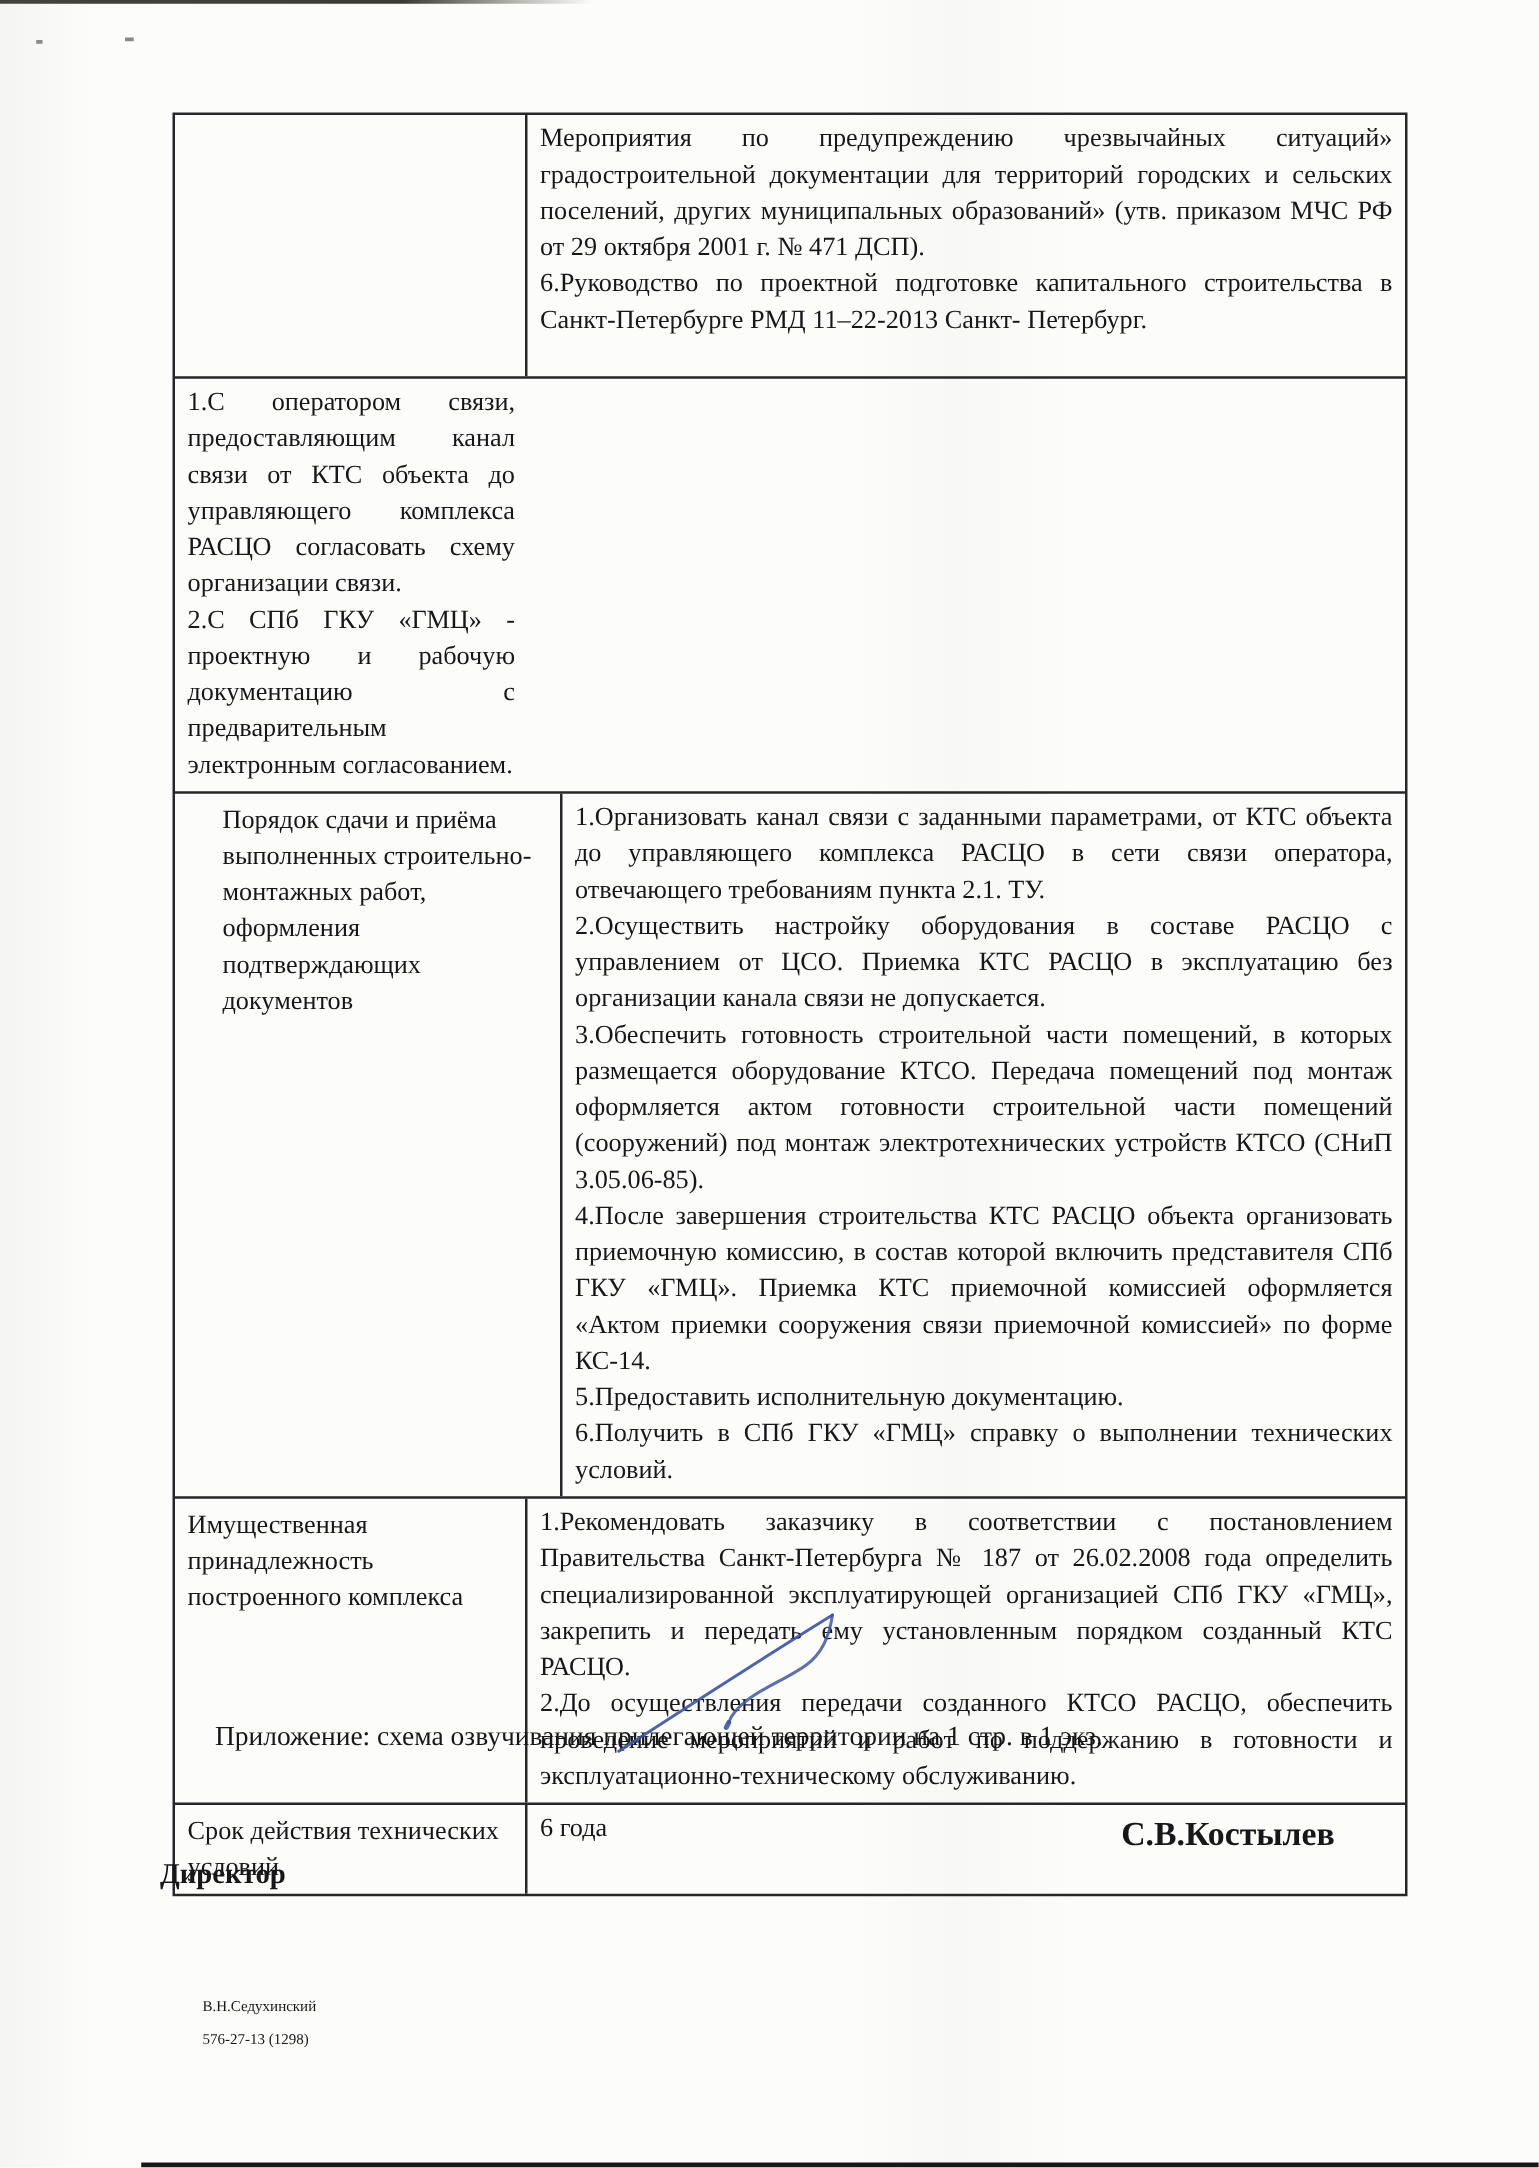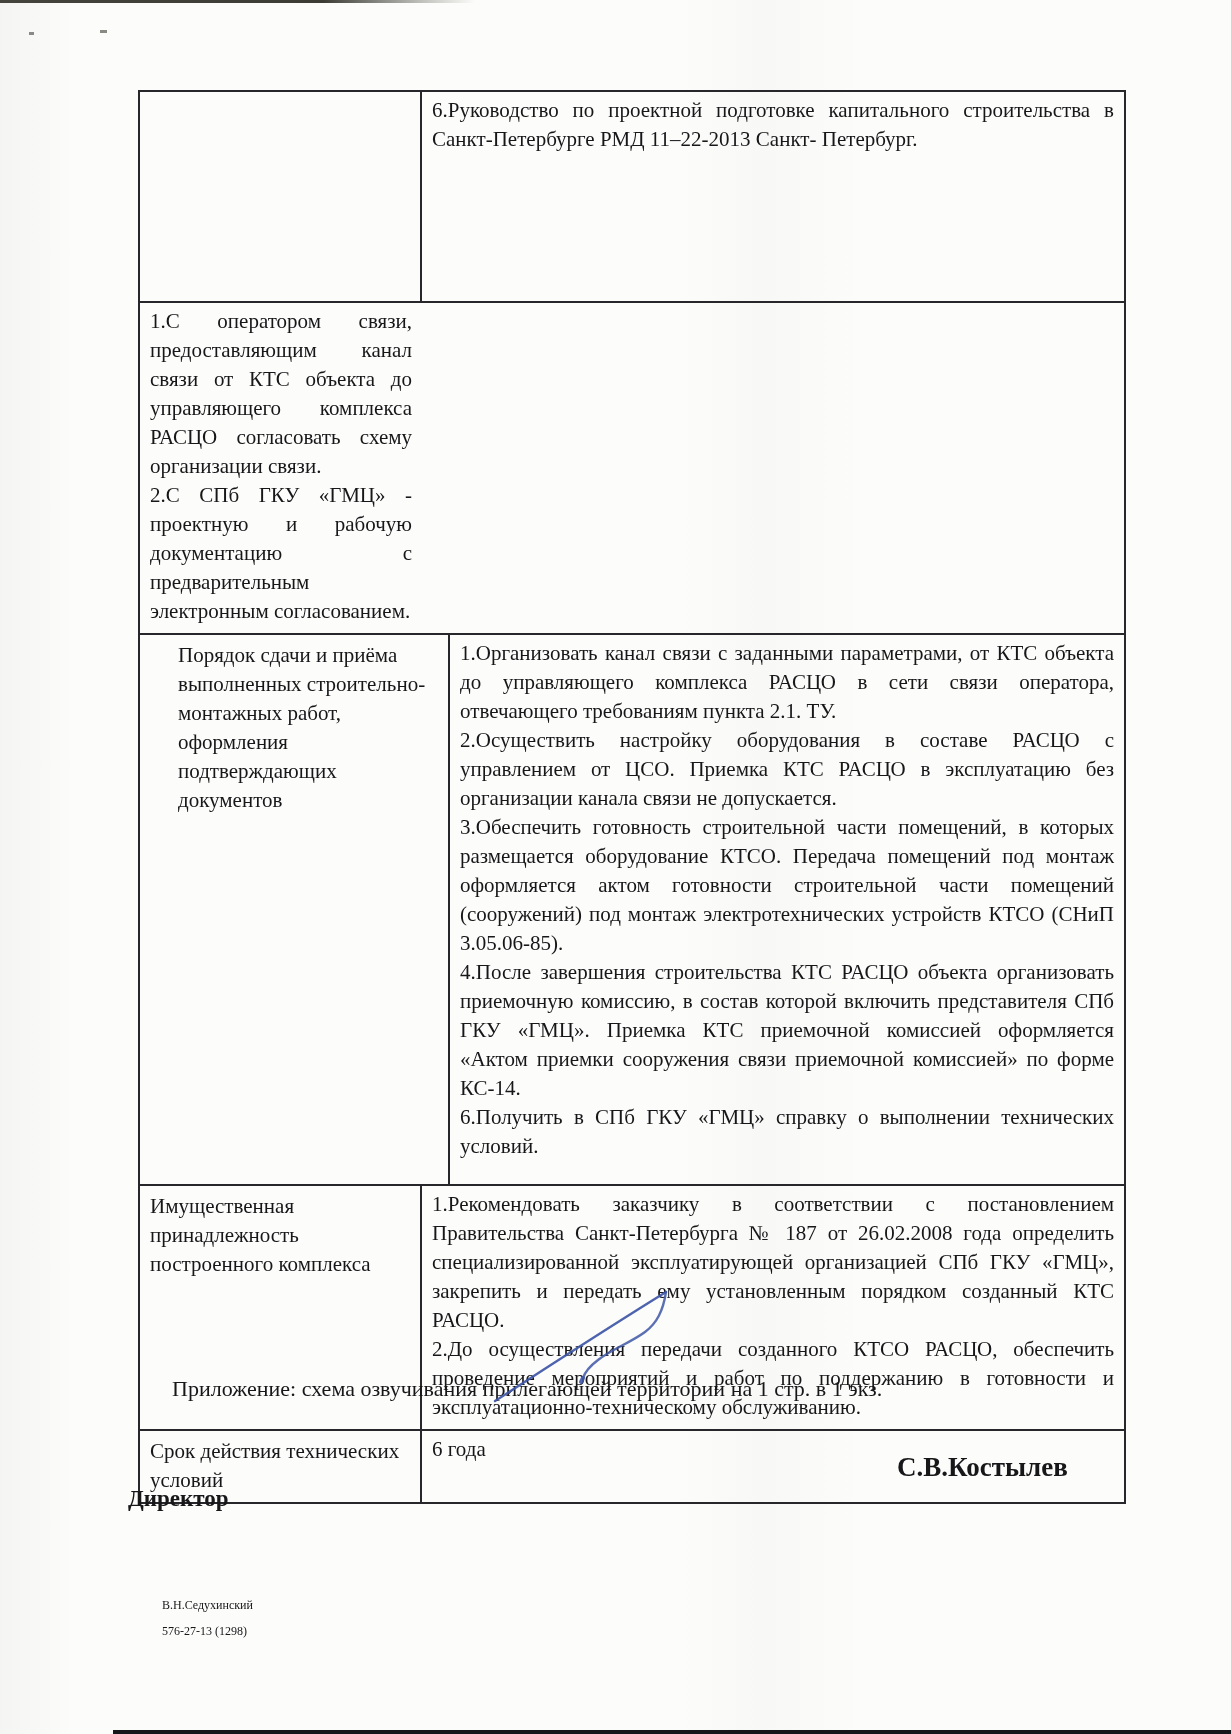--- a/index.html
+++ b/index.html
@@ -120,36 +120,38 @@
 
 <div class="paper-shade"></div>
 <div class="scan-line-top"></div>
 <div class="speck speck-1"></div>
 <div class="speck speck-2"></div>
 
 <div class="tc-table" id="tc-table">
     <div class="tc-row">
       <div class="tc-cell label-cell"></div>
       <div class="tc-cell content-cell">
+        <p>Мероприятия по предупреждению чрезвычайных ситуаций» градостроительной документации для территорий городских и сельских поселений, других муниципальных образований» (утв. приказом МЧС РФ от 29 октября 2001 г. № 471 ДСП).</p>
         <p>6.Руководство по проектной подготовке капитального строительства в Санкт-Петербурге РМД 11–22-2013 Санкт- Петербург.</p>
       </div>
     </div>
     <div class="tc-row">
       <div class="tc-cell content-cell">
         <p>1.С оператором связи, предоставляющим канал связи от КТС объекта до управляющего комплекса РАСЦО согласовать схему организации связи.</p>
         <p>2.С СПб ГКУ «ГМЦ» - проектную и рабочую документацию с предварительным электронным согласованием.</p>
       </div>
     </div>
     <div class="tc-row">
       <div class="tc-cell label-cell">Порядок сдачи и приёма выполненных строительно-монтажных работ, оформления подтверждающих документов</div>
       <div class="tc-cell content-cell">
         <p>1.Организовать канал связи с заданными параметрами, от КТС объекта до управляющего комплекса РАСЦО в сети связи оператора, отвечающего требованиям пункта 2.1. ТУ.</p>
         <p>2.Осуществить настройку оборудования в составе РАСЦО с управлением от ЦСО. Приемка КТС РАСЦО в эксплуатацию без организации канала связи не допускается.</p>
         <p>3.Обеспечить готовность строительной части помещений, в которых размещается оборудование КТСО. Передача помещений под монтаж оформляется актом готовности строительной части помещений (сооружений) под монтаж электротехнических устройств КТСО (СНиП 3.05.06-85).</p>
         <p>4.После завершения строительства КТС РАСЦО объекта организовать приемочную комиссию, в состав которой включить представителя СПб ГКУ «ГМЦ». Приемка КТС приемочной комиссией оформляется «Актом приемки сооружения связи приемочной комиссией» по форме КС-14.</p>
+        <p>5.Предоставить исполнительную документацию.</p>
         <p>6.Получить в СПб ГКУ «ГМЦ» справку о выполнении технических условий.</p>
       </div>
     </div>
     <div class="tc-row">
       <div class="tc-cell label-cell">Имущественная принадлежность построенного комплекса</div>
       <div class="tc-cell content-cell">
         <p>1.Рекомендовать заказчику в соответствии с постановлением Правительства Санкт-Петербурга № 187 от 26.02.2008 года определить специализированной эксплуатирующей организацией СПб ГКУ «ГМЦ», закрепить и передать ему установленным порядком созданный КТС РАСЦО.</p>
         <p>2.До осуществления передачи созданного КТСО РАСЦО, обеспечить проведение мероприятий и работ по поддержанию в готовности и эксплуатационно-техническому обслуживанию.</p>
       </div>
     </div>

